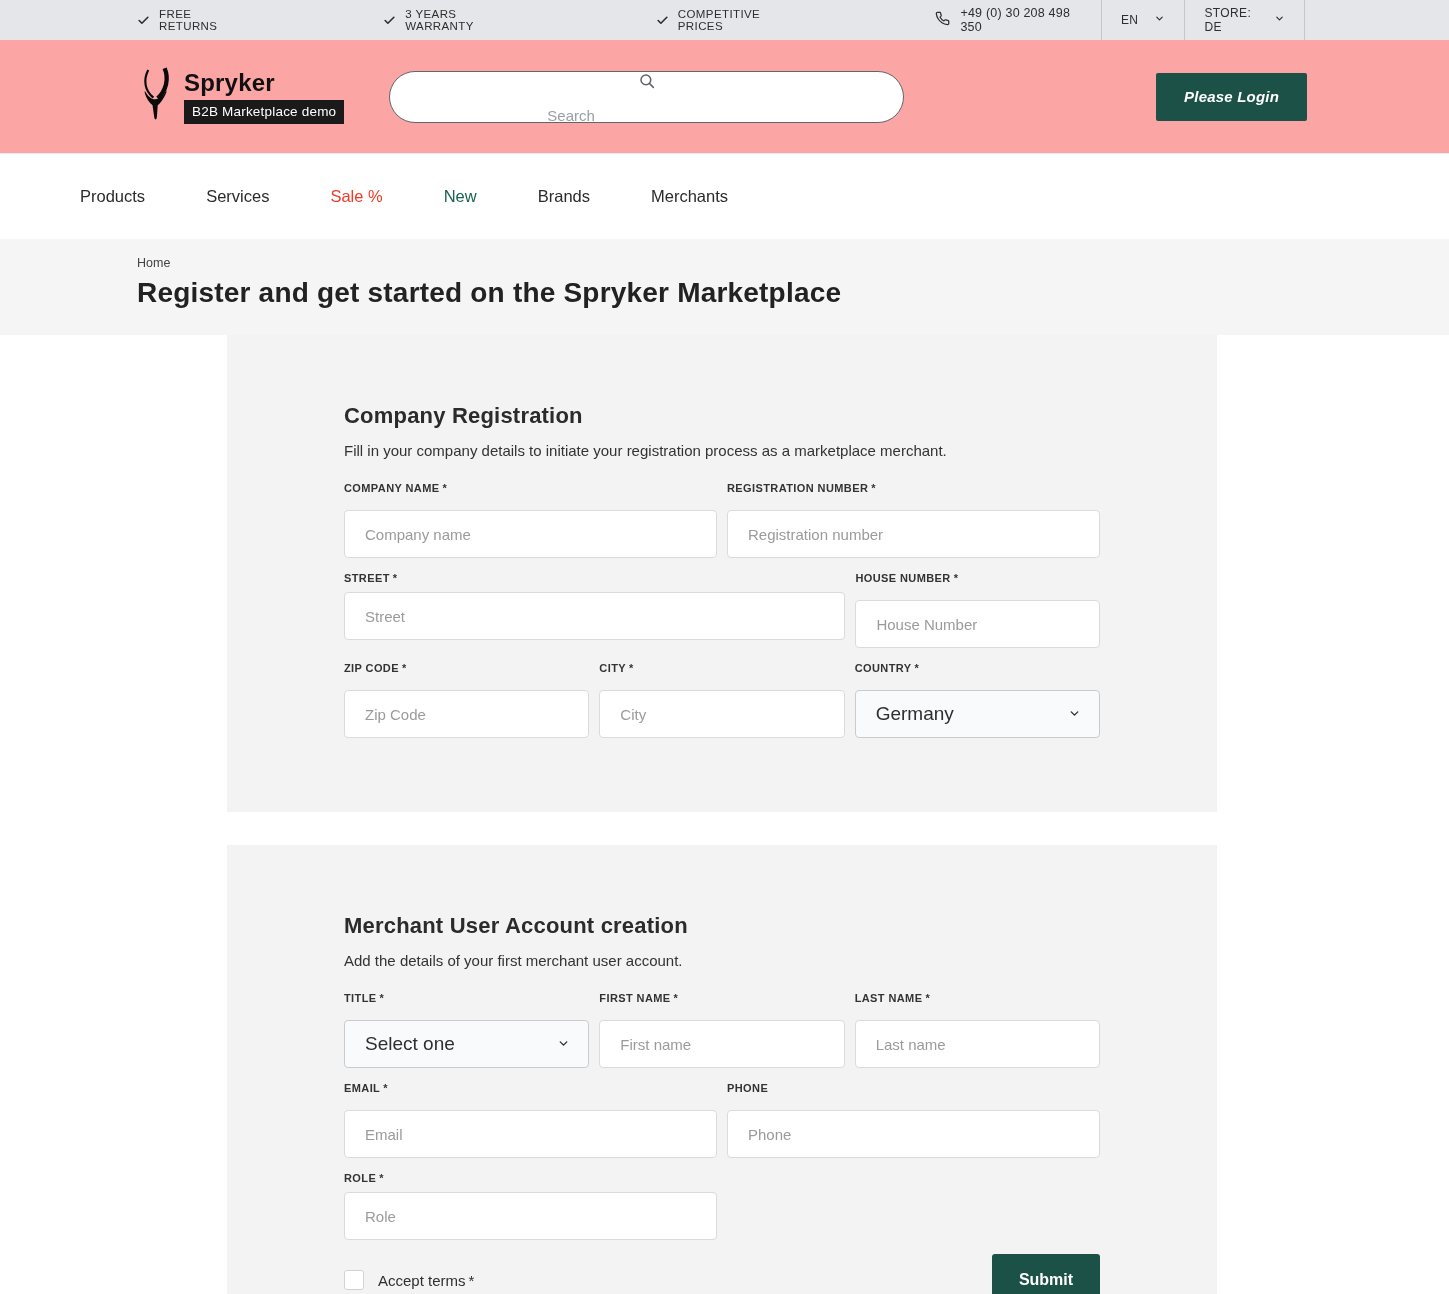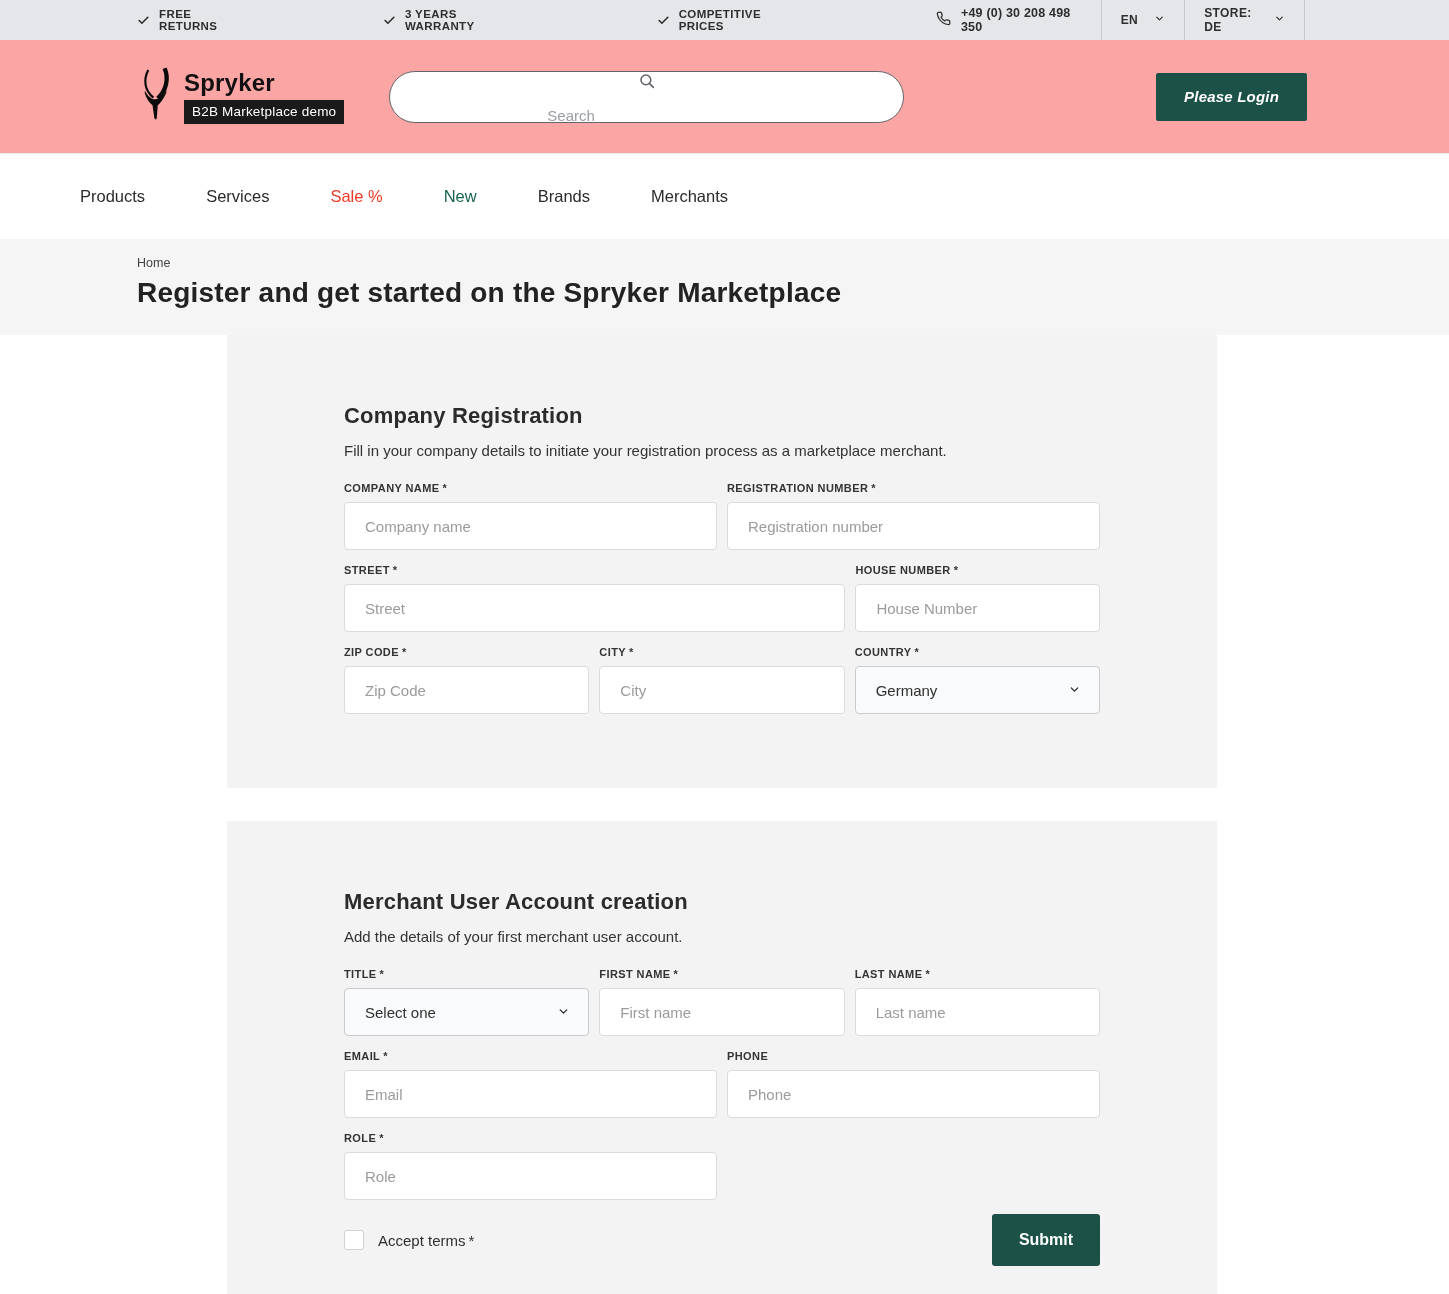--- a/index.html
+++ b/index.html
@@ -13,21 +13,21 @@
   }
 
   
   .topbar {
     height: 40px;
     background: #E4E6E9;
     display: flex;
     align-items: stretch;
     padding-left: 137px;
     font-size: 11.5px;
-    font-weight: 700;
+    font-weight: 400;
     color: #2e2e2e;
     letter-spacing: .4px;
   }
   .usp { display: flex; align-items: center; gap: 9px; margin-right: 141px; }
   .usp svg { display: block; }
   .topbar-right { margin-left: auto; display: flex; align-items: stretch; margin-right: 144px; }
   .phone { display: flex; align-items: center; gap: 10px; font-size: 12.5px; padding-right: 30px; letter-spacing: .2px; }
   .tb-cell {
     display: flex; align-items: center; gap: 16px;
     padding: 0 19px;
@@ -98,42 +98,42 @@
     width: 990px;
     margin-left: 227px;
     background: #F3F3F4;
     padding: 68px 117px 60px;
   }
   .card2 { margin-top: 33px; height: 476px; }
   .form-title { font-size: 22px; font-weight: 700; color: #2b2b2b; letter-spacing: .2px; }
   .form-sub { font-size: 15px; color: #333; margin-top: 13px; margin-bottom: 23px; }
   .frow { display: flex; gap: 10px; margin-bottom: 14px; }
   .field { display: flex; flex-direction: column; }
-  .f1 { flex: 1; } .f2 { flex: 2.05; }
+  .f1 { flex: 1; gap: 8px; } .f2 { flex: 2.05; }
   .flabel {
     font-size: 11px; font-weight: 700; letter-spacing: .4px;
     color: #333; margin-bottom: 8px;
   }
   .req { margin-left: 3px; }
   .tinput {
     height: 48px; width: 100%;
     background: #fff;
     border: 1px solid #DBDBDB; border-radius: 4px;
     padding: 0 20px;
     font-size: 15px; font-family: inherit; color: #333;
     outline: none;
   }
   .tinput::placeholder { color: #9b9b9b; }
   .select {
     height: 48px;
     background: #F9FAFB;
     border: 1px solid #C9CBCE; border-radius: 4px;
     padding: 0 18px 0 20px;
     display: flex; align-items: center; justify-content: space-between;
-    font-size: 15px; color: #2f2f2f; cursor: pointer;
+    font-size: 19px; color: #2f2f2f; cursor: pointer;
   }
   .terms-row { display: flex; align-items: center; margin-top: 12px; }
   .checkbox {
     width: 20px; height: 20px;
     background: #fff; border: 1px solid #d2d2d2; border-radius: 3px;
     cursor: pointer;
   }
   .terms-label { font-size: 15px; color: #2f2f2f; margin-left: 14px; }
   .submit-btn {
     margin-left: auto;

